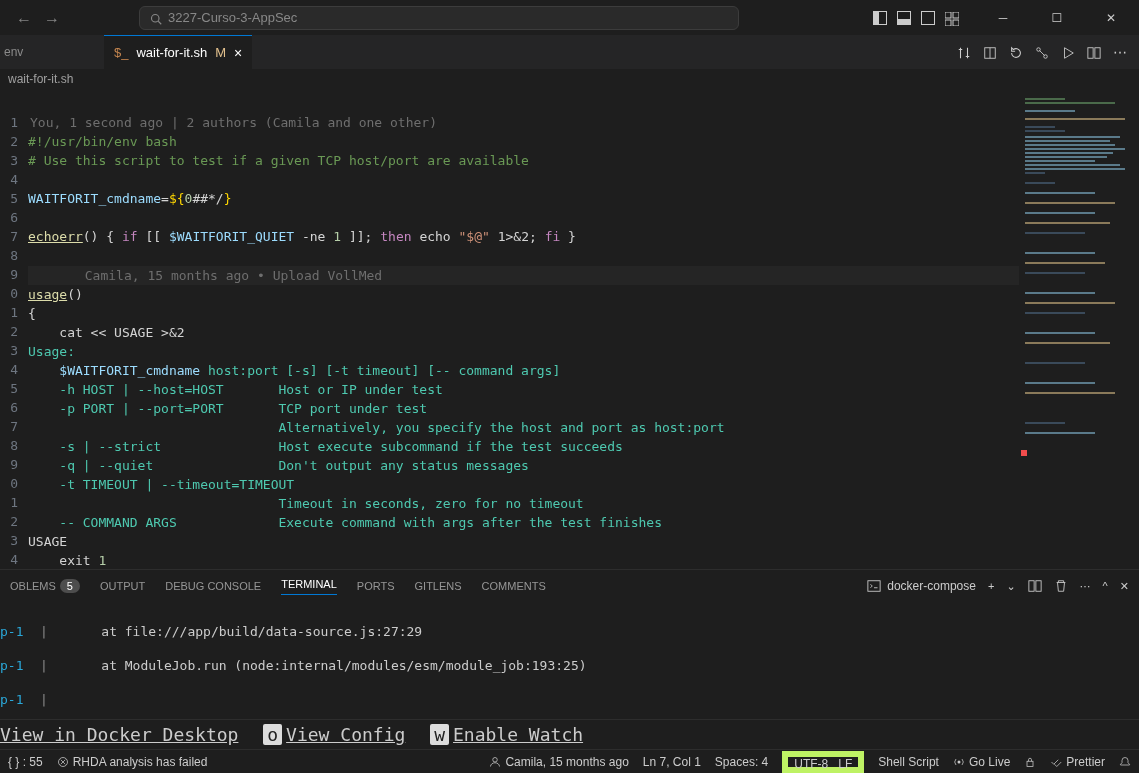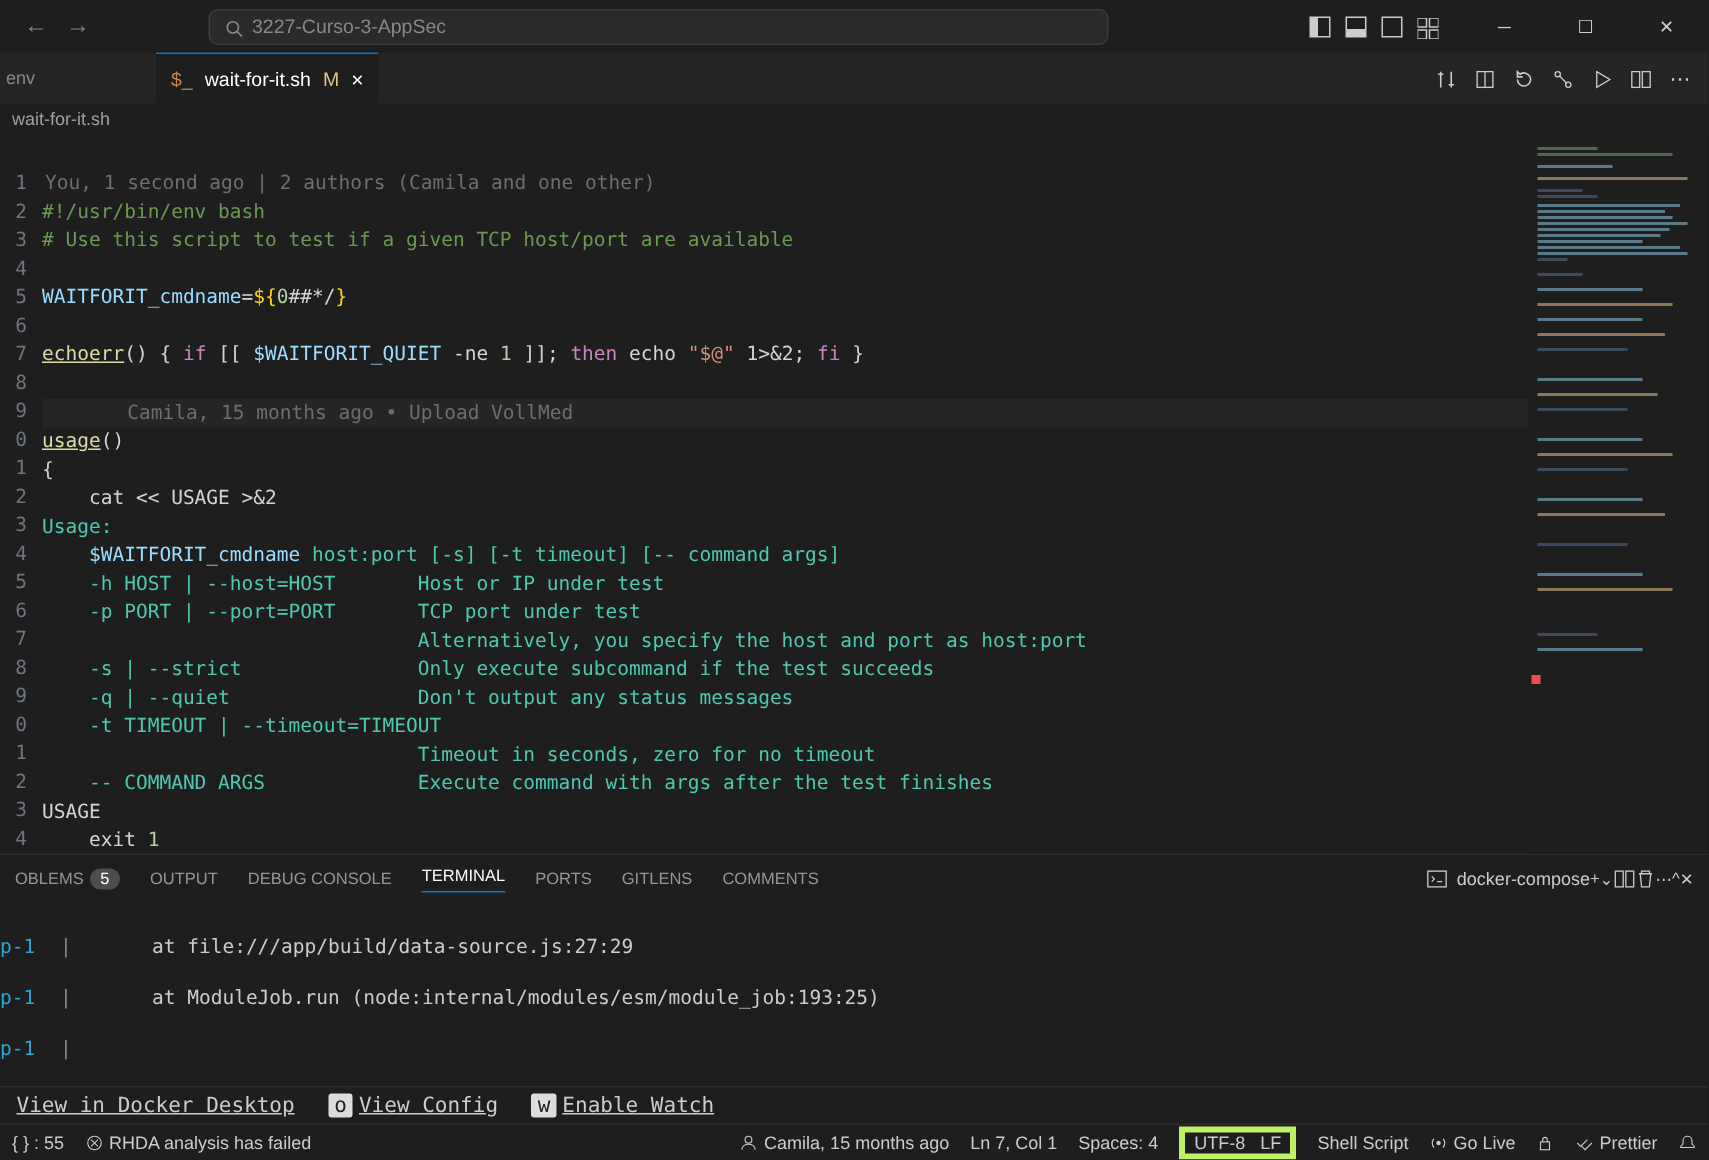--- a/index.html
+++ b/index.html
@@ -141,60 +141,60 @@
   align-items: center;
   height: 32px;
   padding: 0 10px;
   gap: 20px;
   font-size: 11px;
   color: #969696;
 }
 .panel-tab { cursor: pointer; text-align: right; }
 .panel-tab.active { color: #ffffff; border-bottom: 1px solid #0078d4; padding-bottom: 4px; }
 .badge { background: #4d4d4d; border-radius: 10px; padding: 1px 7px; font-size: 11px; color: #fff; margin-left: 4px; }
-.panel-right { margin-left: auto; display: flex; gap: 0; align-items: center; color: #cccccc; justify-content: flex-end; }
+.panel-right { margin-left: auto; display: flex; gap: 12px; align-items: center; color: #cccccc; justify-content: flex-end; }
 .term-label { display: flex; align-items: center; gap: 6px; font-size: 12px; color: #cccccc; }
 .terminal-body {
   flex: 1;
   font-family: Consolas, monospace;
   font-size: 13px;
   line-height: 17px;
   padding: 4px 0 4px 0;
   white-space: pre;
   overflow: hidden;
 }
 .tline { display: flex; }
 .svc { color: #2aa7d8; width: 40px; }
 .pipe { color: #888; width: 30px; }
 .tmsg { color: #ccc; }
 
 .docker-line {
   font-family: Consolas, monospace;
-  font-size: 14px;
-  background: #1e1e1e;
-  padding: 4px 11px;
+  font-size: 18px;
+  background: #1e1e1e;
+  padding: 4px 0;
   border-top: 1px solid #2d2d2d;
 }
 .dk-link { text-decoration: underline; color: #cccccc; margin-right: 14px; }
 .dk-key { background: #ddd; color: #222; padding: 0 4px; border-radius: 2px; margin-right: 4px; }
 
 .statusbar {
   height: 24px;
   background: #1e1e1e;
   display: flex;
   align-items: center;
   font-size: 12px;
   color: #cccccc;
   padding: 0 8px;
   gap: 14px;
   border-top: 1px solid #2d2d2d;
 }
 .statusbar .sb-item { display: flex; align-items: center; gap: 4px; }
 .statusbar .spacer { flex: 1; }
-.red-box { border: 4px solid #bef264; padding: 0 6px; height: 22px; display: flex; align-items: flex-start; gap: 10px; }
+.red-box { border: 6px solid #bef264; padding: 0 6px; height: 22px; display: flex; align-items: flex-start; gap: 10px; }
 
 svg { display: inline-block; vertical-align: middle; }
 </style>
 </head>
 <body>
 
 <div class="titlebar">
   <div class="nav-arrows">
     <span class="nav-arrow">←</span>
     <span class="nav-arrow">→</span>
@@ -303,21 +303,21 @@
 <span></span>
 <span><span class="fn">echoerr</span><span>() { </span><span class="kw">if</span><span> [[ </span><span class="var">$WAITFORIT_QUIET</span><span> -ne </span><span class="num">1</span><span> ]]; </span><span class="kw">then</span><span> echo </span><span class="str">"$@"</span><span> 1&gt;&amp;2; </span><span class="kw">fi</span><span> }</span></span>
 <span class="hl-line"><span class="blame">       Camila, 15 months ago • Upload VollMed</span></span><span><span class="fn">usage</span><span>()</span></span>
 <span>{</span>
 <span>    cat &lt;&lt; USAGE &gt;&amp;2</span>
 <span class="ident">Usage:</span>
 <span><span class="var">    $WAITFORIT_cmdname</span><span class="ident"> host:port [-s] [-t timeout] [-- command args]</span></span>
 <span class="ident">    -h HOST | --host=HOST       Host or IP under test</span>
 <span class="ident">    -p PORT | --port=PORT       TCP port under test</span>
 <span class="ident">                                Alternatively, you specify the host and port as host:port</span>
-<span class="ident">    -s | --strict               Only execute subcommand if the test succeeds</span>
+<span class="ident">    -s | --strict               Host execute subcommand if the test succeeds</span>
 <span class="ident">    -q | --quiet                Don't output any status messages</span>
 <span class="ident">    -t TIMEOUT | --timeout=TIMEOUT</span>
 <span class="ident">                                Timeout in seconds, zero for no timeout</span>
 <span class="ident">    -- COMMAND ARGS             Execute command with args after the test finishes</span>
 <span>USAGE</span>
 <span><span>    exit </span><span class="num">1</span></span>
 <span>}</span>
 <span></span>
 
   </div>

